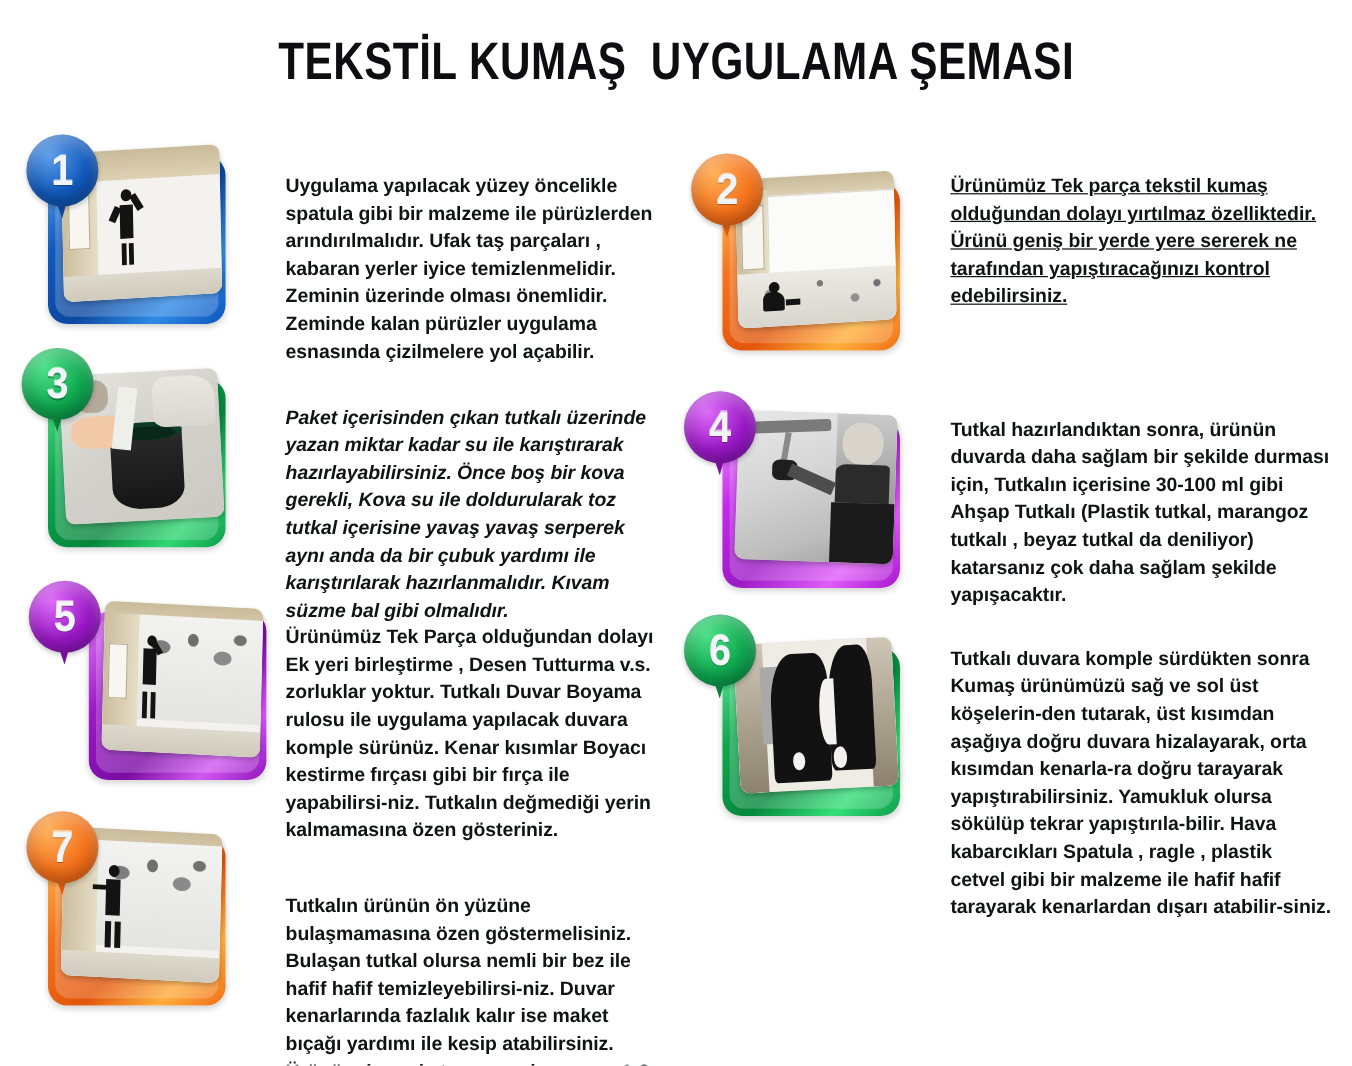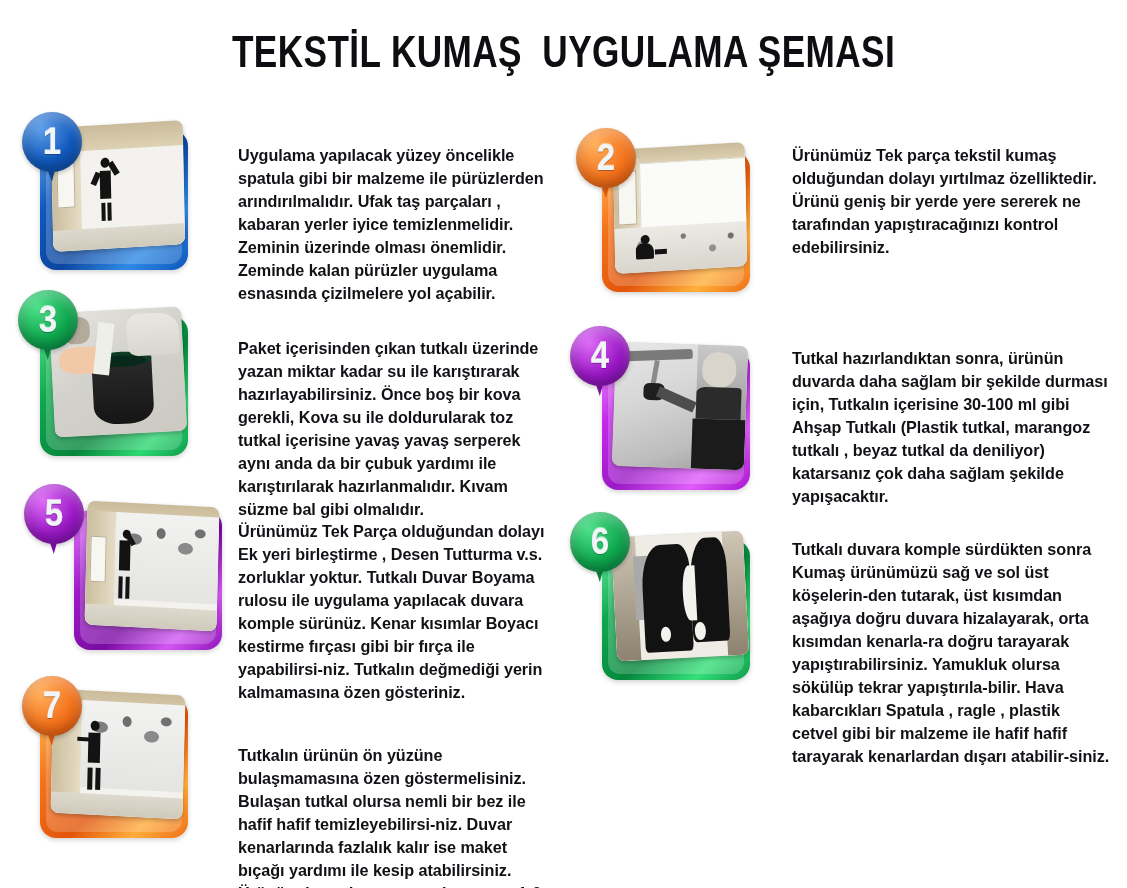--- a/index.html
+++ b/index.html
@@ -209,21 +209,21 @@
             <div style="position:absolute;left:58%;top:4%;width:40%;height:34%;background:linear-gradient(180deg,#e9e7e1,#d9d6cf);border-radius:12px 40% 10% 20%;"></div>
           </div>
         </div>
         <div class="badge" style="left:0px;top:-8px;">
           <div class="stem" style="background:linear-gradient(180deg,#0fa84f,#077c39);"></div>
           <div class="disc" style="background:radial-gradient(circle at 32% 28%,#4fe08a,#0fa84f 55%,#04743a 100%);">
             <span class="num">3</span>
           </div>
         </div>
       </div>
-      <div class="para" style="left:220px;top:233px;">Paket içerisinden çıkan tutkalı üzerinde yazan miktar kadar su ile karıştırarak hazırlayabilirsiniz. Önce boş bir kova gerekli, Kova su ile doldurularak toz tutkal içerisine yavaş yavaş serperek aynı anda da bir çubuk yardımı ile karıştırılarak hazırlanmalıdır. Kıvam süzme bal gibi olmalıdır.</div>
+      <div class="para" style="left:220px;top:233px;font-style:italic;">Paket içerisinden çıkan tutkalı üzerinde yazan miktar kadar su ile karıştırarak hazırlayabilirsiniz. Önce boş bir kova gerekli, Kova su ile doldurularak toz tutkal içerisine yavaş yavaş serperek aynı anda da bir çubuk yardımı ile karıştırılarak hazırlanmalıdır. Kıvam süzme bal gibi olmalıdır.</div>
     </div>
 
     <div class="step">
       <div class="card-wrap" style="left:34px;top:388px;">
         <div class="frame" style="background:linear-gradient(135deg,#e27bfb 0%,#9b19c6 30%,#7a0ba3 58%,#d257f2 80%,#8f14bb 100%);"></div>
         <div class="photo skew-b">
           <div class="scene">
             <div class="wall"></div>
             <div class="ceil"></div>
             <div class="sidewall"></div>
@@ -300,21 +300,21 @@
             <div class="person" style="left:30%;top:82%;width:12px;height:5px;"></div>
           </div>
         </div>
         <div class="badge" style="left:-4px;top:-6px;">
           <div class="stem" style="background:linear-gradient(180deg,#f4731c,#d9550a);"></div>
           <div class="disc" style="background:radial-gradient(circle at 32% 28%,#ffb05c,#f4731c 55%,#d14f07 100%);">
             <span class="num">2</span>
           </div>
         </div>
       </div>
-      <div class="para" style="left:222px;top:40px;">Ürünümüz Tek parça tekstil kumaş olduğundan dolayı yırtılmaz özelliktedir. Ürünü geniş bir yerde yere sererek ne tarafından yapıştıracağınızı kontrol edebilirsiniz.</div>
+      <div class="para" style="left:222px;top:40px;text-decoration:underline;">Ürünümüz Tek parça tekstil kumaş olduğundan dolayı yırtılmaz özelliktedir. Ürünü geniş bir yerde yere sererek ne tarafından yapıştıracağınızı kontrol edebilirsiniz.</div>
     </div>
 
     <div class="step">
       <div class="card-wrap" style="left:10px;top:228px;">
         <div class="frame" style="background:linear-gradient(135deg,#f09cff 0%,#c429ea 26%,#9b19c6 52%,#e05cfa 78%,#a813cf 100%);"></div>
         <div class="photo skew-d">
           <div class="scene">
             <div class="gray-photo"></div>
             <div style="position:absolute;left:6%;top:6%;width:52%;height:8%;background:#7a7a7a;border-radius:3px;transform:rotate(-4deg);"></div>
             <div style="position:absolute;left:28%;top:14%;width:4%;height:26%;background:#8a8a8a;transform:rotate(8deg);"></div>

